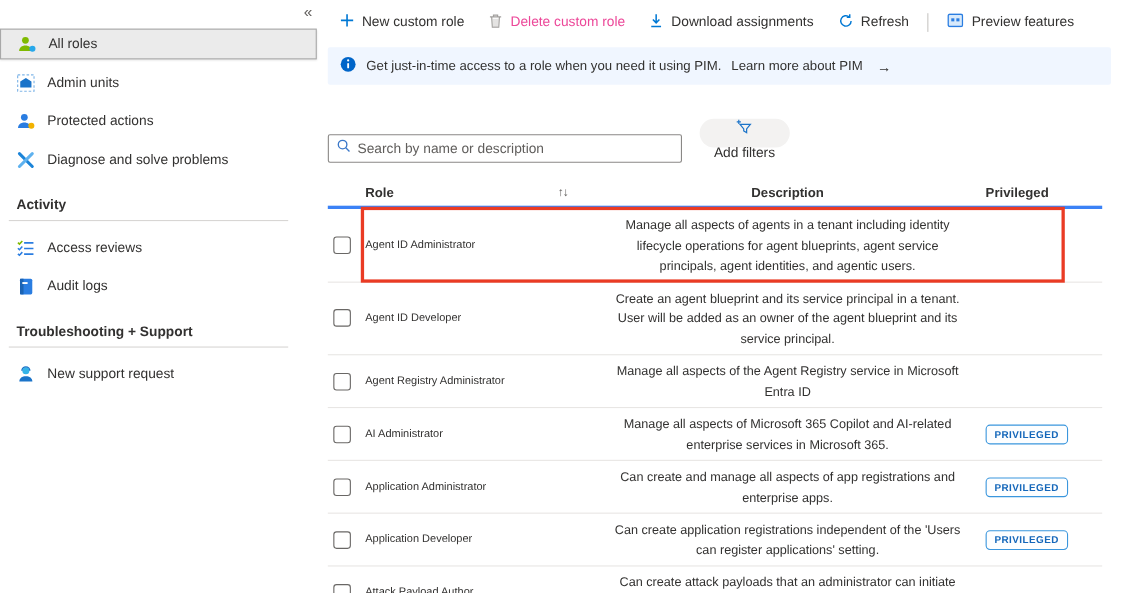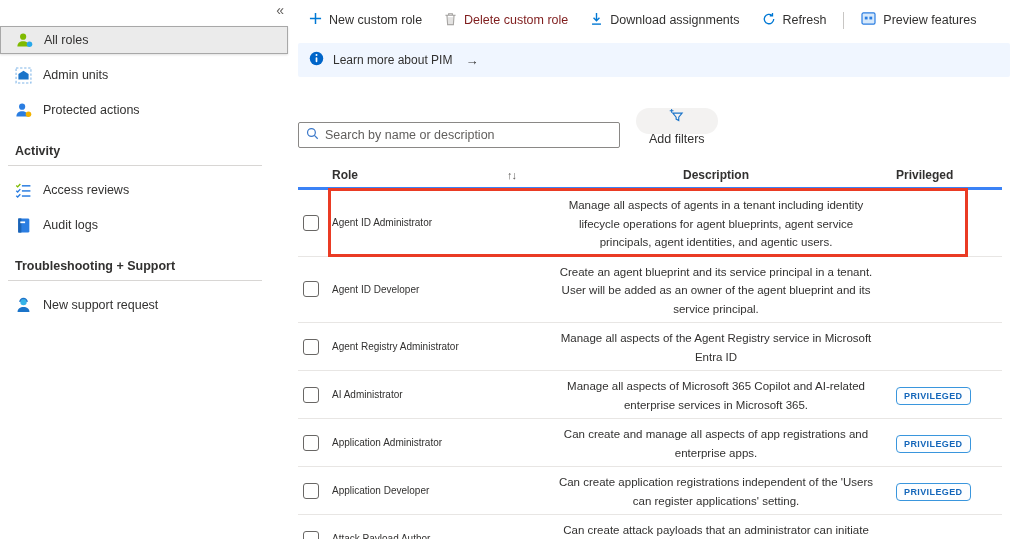--- a/index.html
+++ b/index.html
@@ -16,21 +16,21 @@
   .nav-item.selected { background:#ebebeb; border:1px solid #a8a8a8; width:288px; box-shadow:0 1px 2px rgba(0,0,0,.12); }
   .nav-item .ic { width:17px; height:17px; display:flex; align-items:center; justify-content:center; flex:0 0 17px; }
   .section-header { font-size:12.5px; font-weight:bold; padding-left:15px; margin-top:20px; }
   .section-divider { height:1px; background:#d8d6d4; margin:7px 8px 10px 8px; width:254px; }
 
   
   .main { position:absolute; left:298px; top:0; width:714px; }
 
   .toolbar { display:flex; align-items:center; height:30px; margin-top:5px; font-size:12.5px; white-space:nowrap; }
   .tb-btn { display:flex; align-items:center; gap:7px; padding:0 11px; cursor:pointer; }
-  .tb-btn.disabled { color:#7f1d1d; cursor:default;align-items:center; }
+  .tb-btn.disabled { color:#ec4899; cursor:default;align-items:center; }
   .tb-sep { width:1px; height:17px; background:#c8c6c4; margin:0 6px; }
 
   .banner { display:flex; align-items:center; gap:9px; height:34px; margin-top:8px; margin-right:2px;
     background:#f0f6ff; border-radius:2px; padding-left:11px; font-size:12px; }
   .banner-arrow { margin-left:4px; font-size:13px; }
 
   .filter-row { display:flex; align-items:center; gap:16px; margin-top:17px; }
   .search-box { display:flex; align-items:center; gap:6px; width:322px; height:26px;
     border:1px solid #8a8886; border-radius:2px; background:#fff; padding:0 7px;margin-top:28px; }
   .search-box input { border:none; outline:none; flex:1; font-size:12.5px;
@@ -92,20 +92,29 @@
         <span class="ic">
           <svg width="17" height="17" viewBox="0 0 16 16">
               <circle cx="6.7" cy="4.4" r="2.9" fill="#2a7de1"></circle>
               <path d="M1.3 13.6c0-3 2.4-4.8 5.4-4.8s5.4 1.8 5.4 4.8z" fill="#2a7de1"></path>
               <circle cx="12.7" cy="11.6" r="2.6" fill="#f2b200"></circle>
             </svg>
         </span>
         <span>Protected actions</span>
       </div>
 
+      <div class="nav-item">
+        <span class="ic">
+          <svg width="17" height="17" viewBox="0 0 16 16">
+              <path d="M2.5 2.5l11 11" stroke="#1b84d8" stroke-width="2.6" stroke-linecap="round"></path>
+              <path d="M13.5 2.5l-11 11" stroke="#5fb2ef" stroke-width="2.6" stroke-linecap="round"></path>
+            </svg>
+        </span>
+        <span>Diagnose and solve problems</span>
+      </div>
 
       <div class="section-header">Activity</div>
       <div class="section-divider"></div>
 
       <div class="nav-item">
         <span class="ic">
           <svg width="17" height="17" viewBox="0 0 16 16" fill="none">
               <path d="M1.2 3.4l1.3 1.2L5 1.9" stroke="#7fba00" stroke-width="1.3"></path>
               <path d="M6.5 3.6h8" stroke="#2a7de1" stroke-width="1.4"></path>
               <path d="M1.2 8.2l1.3 1.2L5 6.7" stroke="#2a7de1" stroke-width="1.3"></path>
@@ -197,20 +206,21 @@
     </div>
 
     <div class="banner">
       <span>
         <svg width="15" height="15" viewBox="0 0 16 16">
             <circle cx="8" cy="8" r="7.2" fill="#0065c9"></circle>
             <rect x="7.1" y="6.6" width="1.8" height="5.3" rx=".9" fill="#fff"></rect>
             <circle cx="8" cy="4.2" r="1.05" fill="#fff"></circle>
           </svg>
       </span>
+      <span>Get just-in-time access to a role when you need it using PIM.</span>
       <span>Learn more about PIM</span>
       <span class="banner-arrow">→</span>
     </div>
 
     <div class="filter-row">
       <div class="search-box">
         <span>
           <svg width="13" height="13" viewBox="0 0 16 16" fill="none">
               <circle cx="6.7" cy="6.7" r="4.8" stroke="#3b78c9" stroke-width="1.5"></circle>
               <path d="M10.3 10.3L14.4 14.4" stroke="#3b78c9" stroke-width="1.5"></path>

